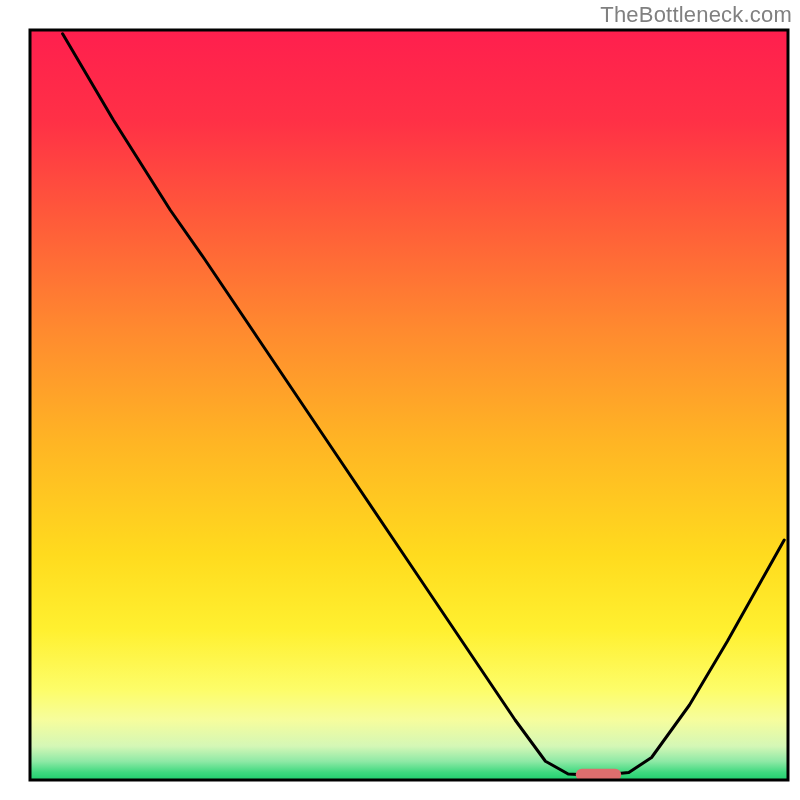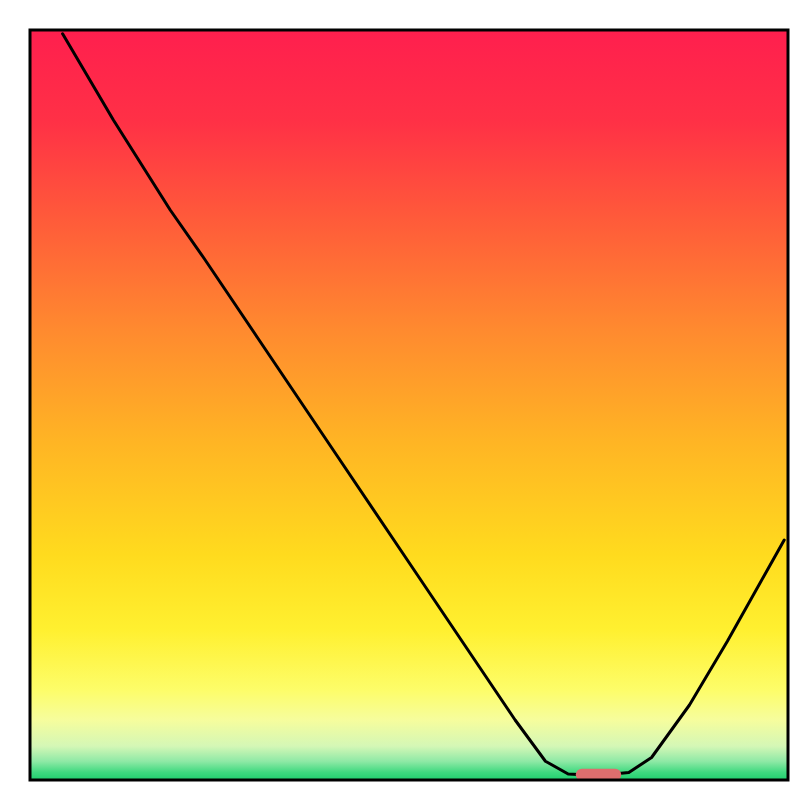--- a/index.html
+++ b/index.html
@@ -26,20 +26,21 @@
     letter-spacing: 0.2px;
   }
   svg {
     display: block;
   }
 </style>
 </head>
 <body>
 <div class="container">
 
+<div class="watermark">TheBottleneck.com</div>
 
 <svg id="chart-svg" width="800" height="800" viewBox="0 0 800 800">
   <defs>
     <linearGradient id="bg-grad" x1="0" y1="0" x2="0" y2="1">
           <stop offset="0%" stop-color="#ff1f4e"></stop>
           <stop offset="12%" stop-color="#ff3046"></stop>
           <stop offset="25%" stop-color="#ff5a3a"></stop>
           <stop offset="40%" stop-color="#ff8a2f"></stop>
           <stop offset="55.00000000000001%" stop-color="#ffb524"></stop>
           <stop offset="70%" stop-color="#ffdb1e"></stop>

